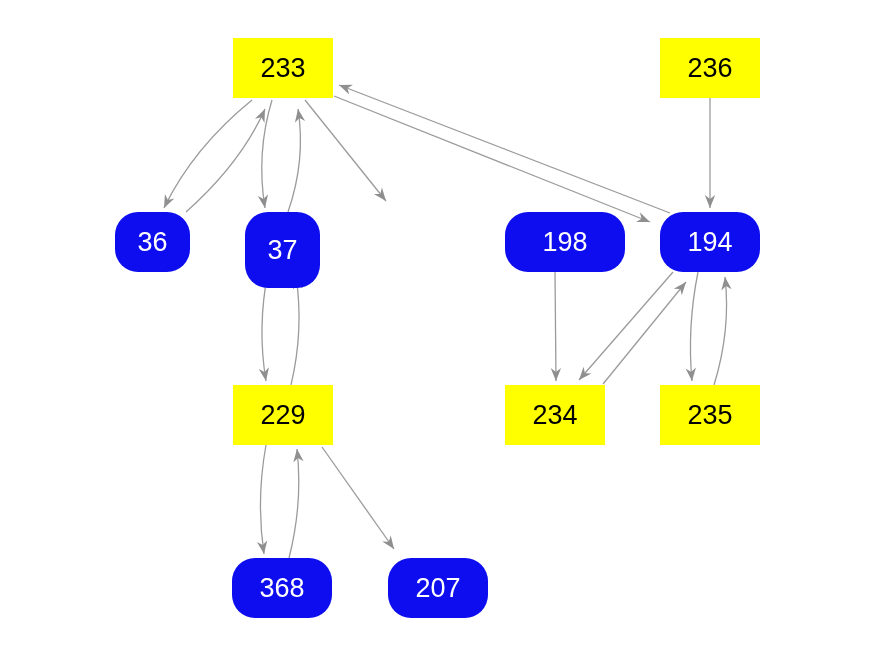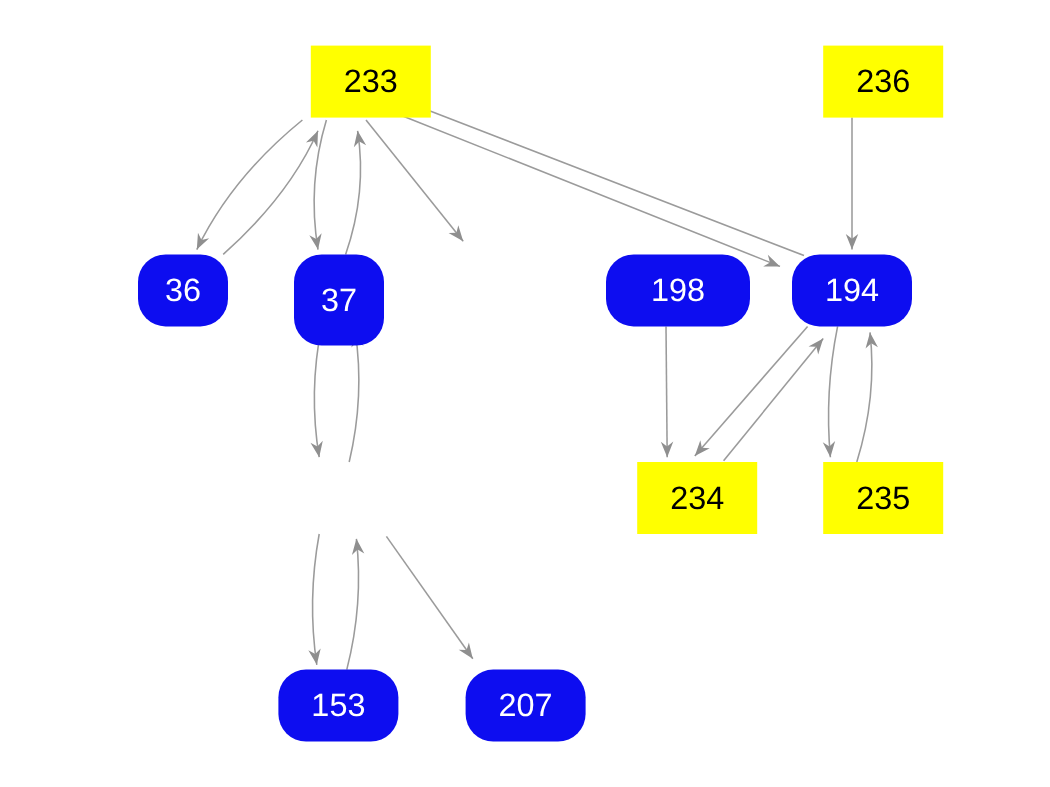--- a/index.html
+++ b/index.html
@@ -16,21 +16,21 @@
     stroke:var(--edge-line,#9b9b9b);
     stroke-width:1.3;
   }
   #edges .ah{fill:var(--arrowhead,#8f8f8f);}
   .node{
     position:absolute;
     display:flex;align-items:center;justify-content:center;
     font-size:27px;line-height:1;
     user-select:none;
   }
-  .node.yellow{background:var(--node-yellow,#ffff00);color:var(--label-on-yellow,#000);margin-left:26px;}
+  .node.yellow{background:var(--node-yellow,#ffff00);color:var(--label-on-yellow,#000);}
   .node.blue{background:var(--node-blue,#0d0df0);color:var(--label-on-blue,#fff);border-radius:23px;}
 </style>
 </head>
 <body>
 
 <div id="canvas">
 
   <svg id="edges" width="875" height="656" viewBox="0 0 875 656">
     <defs>
       <marker id="ah" viewBox="-14 -6.5 15 13" refX="0" refY="0" markerWidth="15" markerHeight="13" markerUnits="userSpaceOnUse" orient="auto">
@@ -76,30 +76,33 @@
 
 
   <div class="node blue" style="left:505px;top:212px;width:120px;height:60px">
     <span>198</span>
   </div>
 
   <div class="node blue" style="left:660px;top:212px;width:100px;height:60px">
     <span>194</span>
   </div>
 
+  <div class="node yellow" style="left:233px;top:385px;width:100px;height:60px">
+    <span>229</span>
+  </div>
 
   <div class="node yellow" style="left:505px;top:385px;width:100px;height:60px">
     <span>234</span>
   </div>
 
   <div class="node yellow" style="left:660px;top:385px;width:100px;height:60px">
     <span>235</span>
   </div>
 
   <div class="node blue" style="left:232px;top:558px;width:100px;height:60px">
-    <span>153</span>
+    <span>368</span>
   </div>
 
   <div class="node blue" style="left:388px;top:558px;width:100px;height:60px">
     <span>207</span>
   </div>
 
 </div>
 
 </body></html>

